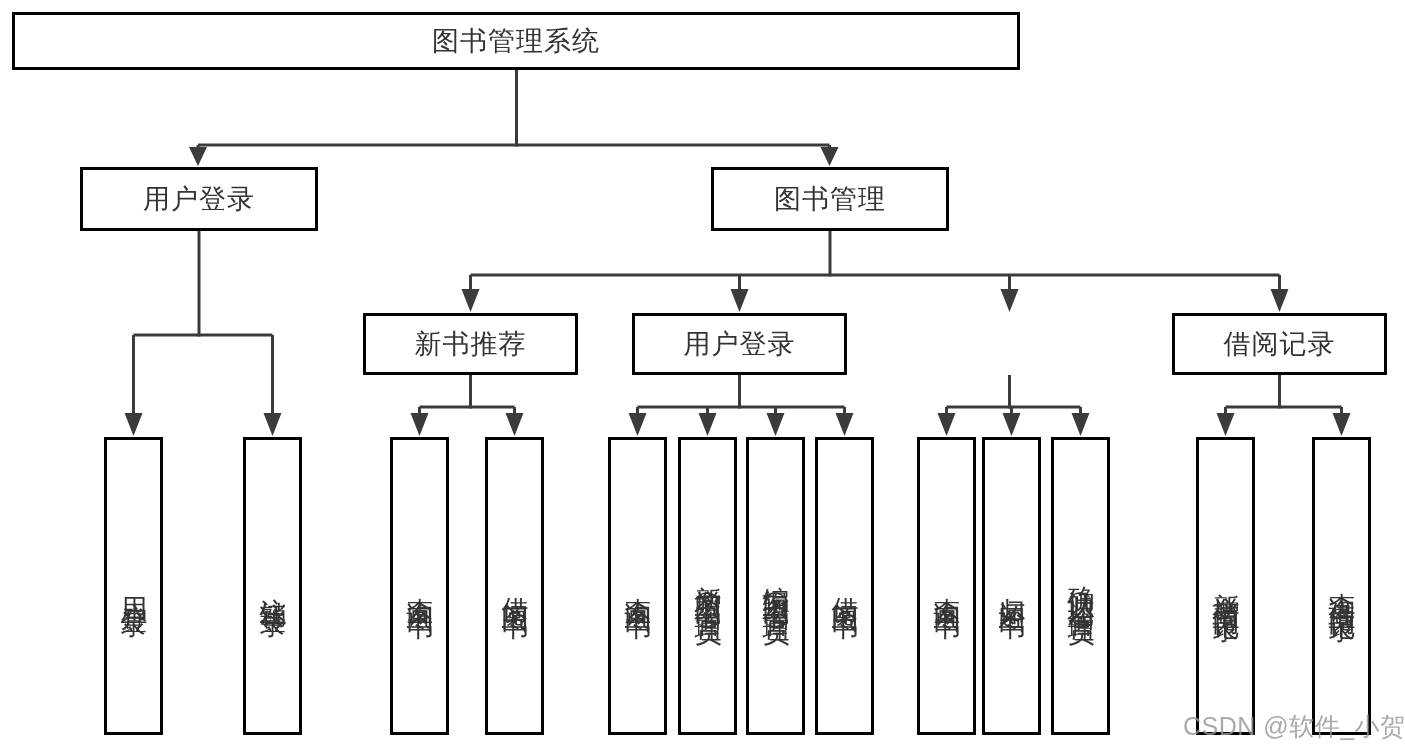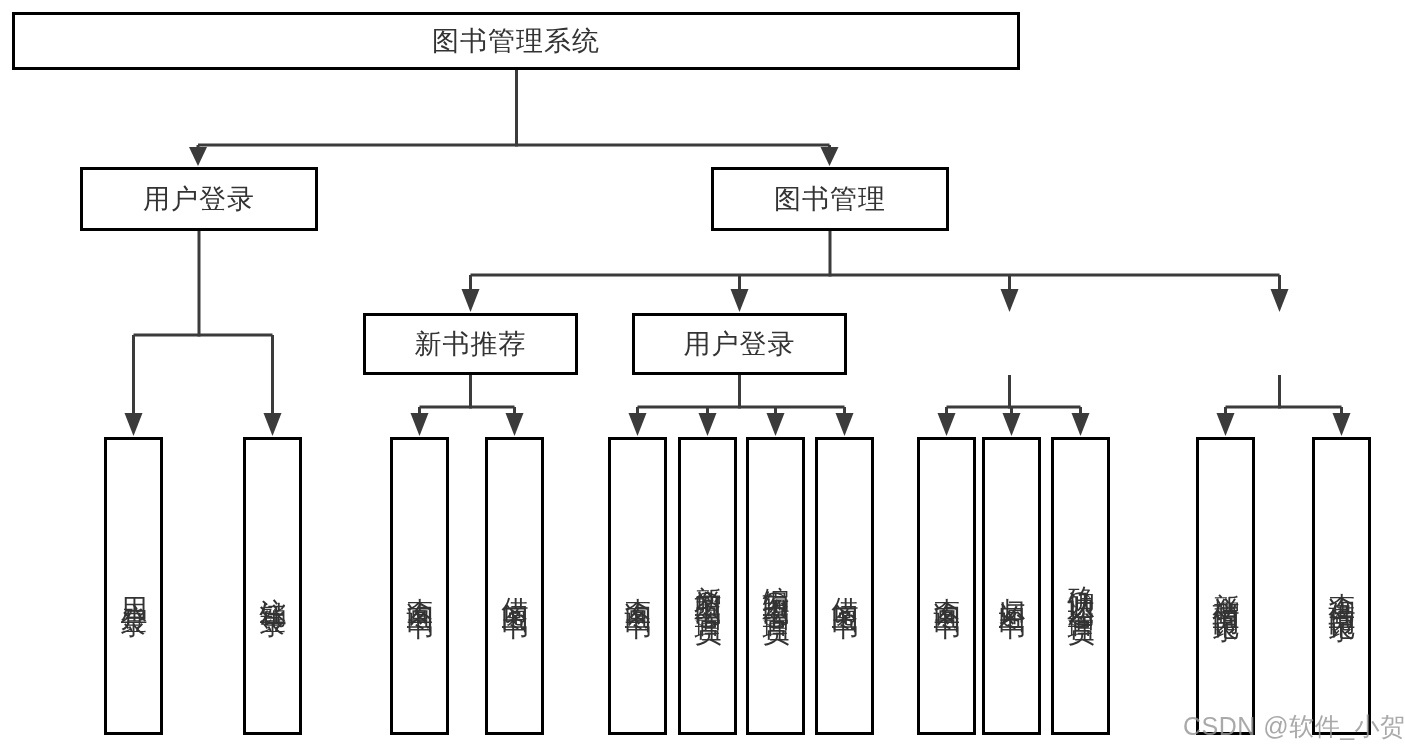--- a/index.html
+++ b/index.html
@@ -148,20 +148,23 @@
   <div class="box box-l2 mgmt">
     <span>图书管理</span>
   </div>
 
   <div class="box box-l3 g0">
     <span>新书推荐</span>
   </div>
   <div class="box box-l3 g1">
     <span>用户登录</span>
   </div>
+  <div class="box box-l3 g3">
+    <span>借阅记录</span>
+  </div>
 
   <div class="box leaf" style="left:104px">
     <span class="vtext">用户登录</span>
   </div>
   <div class="box leaf" style="left:243px">
     <span class="vtext">注销登录</span>
   </div>
 
   <div class="box leaf" style="left:390px">
     <span class="vtext">查询图书</span>

